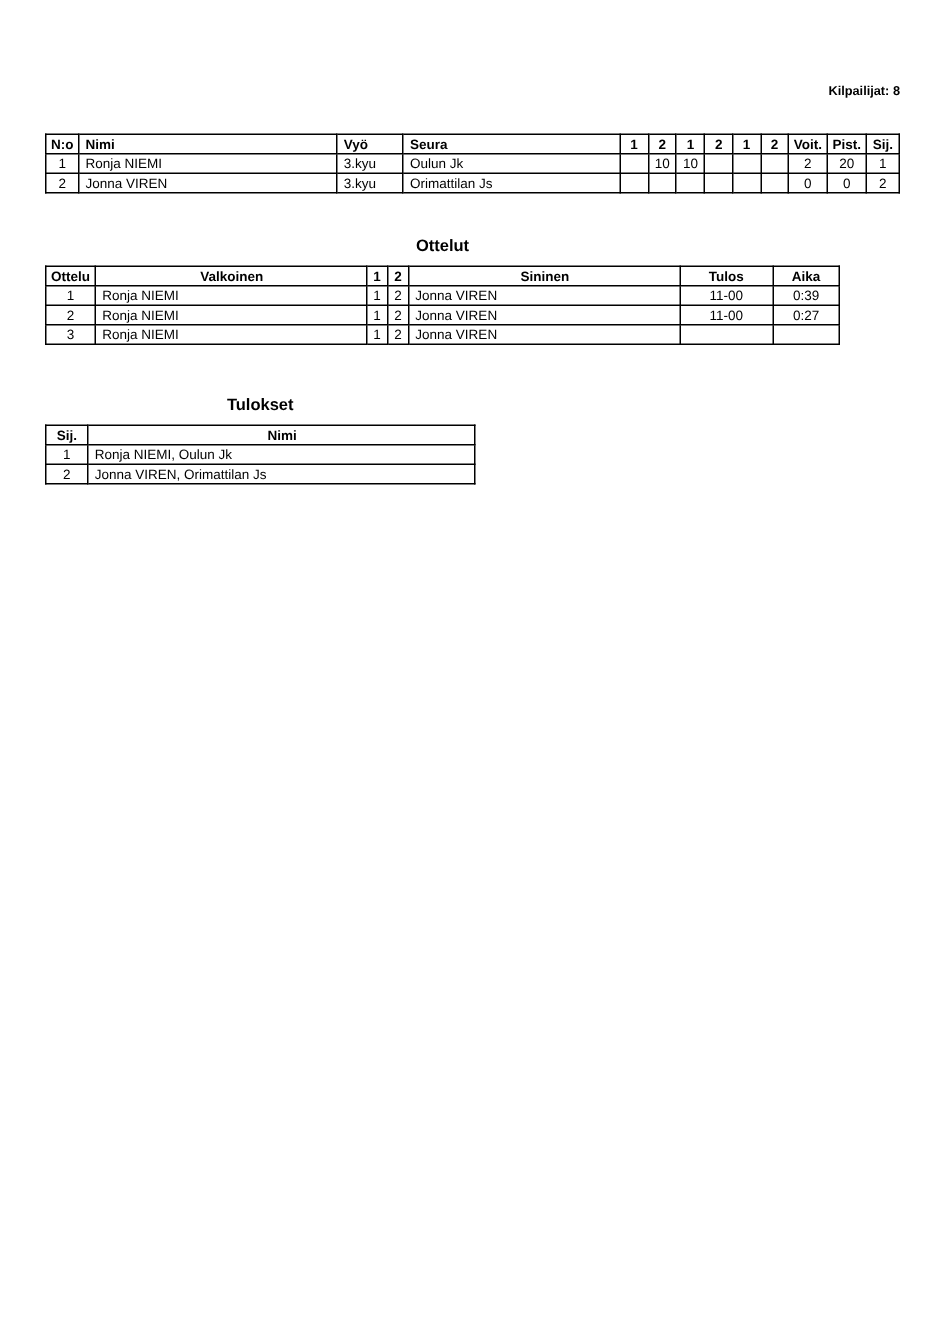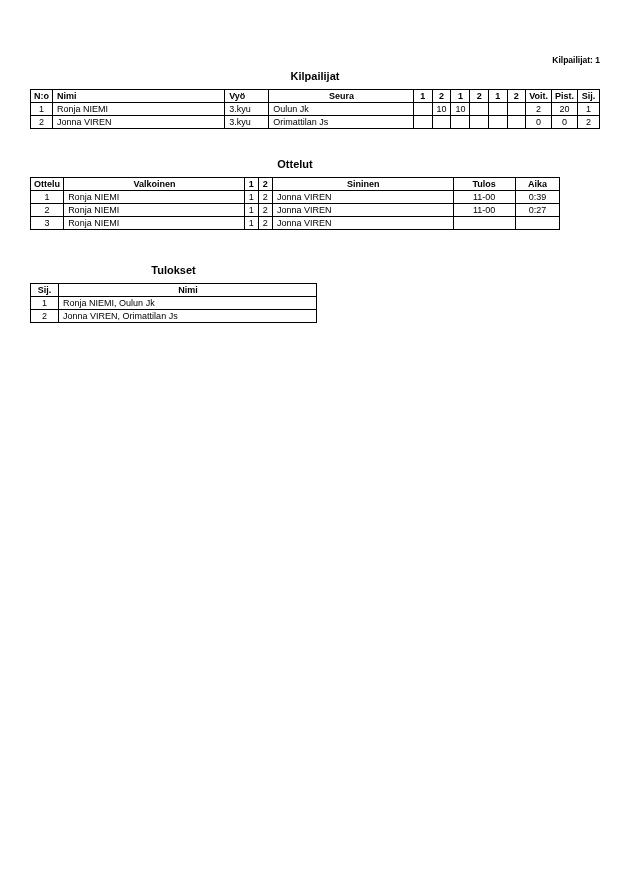--- a/index.html
+++ b/index.html
@@ -122,31 +122,30 @@
     font-size: 11px;
     font-weight: bold;
   }
 </style>
 </head>
 <body>
 
 <div class="page">
 
 
-  <div class="lbl-count">Kilpailijat: 1</div>
-
-  <div class="lbl-kilpailijat">Kilpailijat</div>
+  <div class="lbl-count">Kilpailijat: 8</div>
+
 
   <table class="tbl-kilpailijat">
     <thead>
       <tr>
         <td class="c-no">N:o</td>
         <td class="c-nimi">Nimi</td>
         <td class="c-vyo" style="text-align:left">Vyö</td>
-        <td class="c-seura" style="text-align:center">Seura</td>
+        <td class="c-seura" style="text-align:left">Seura</td>
         <td class="c-m">1</td>
         <td class="c-m">2</td>
         <td class="c-m">1</td>
         <td class="c-m">2</td>
         <td class="c-m">1</td>
         <td class="c-m">2</td>
         <td class="c-voit">Voit.</td>
         <td class="c-pist">Pist.</td>
         <td class="c-sij">Sij.</td>
       </tr>

